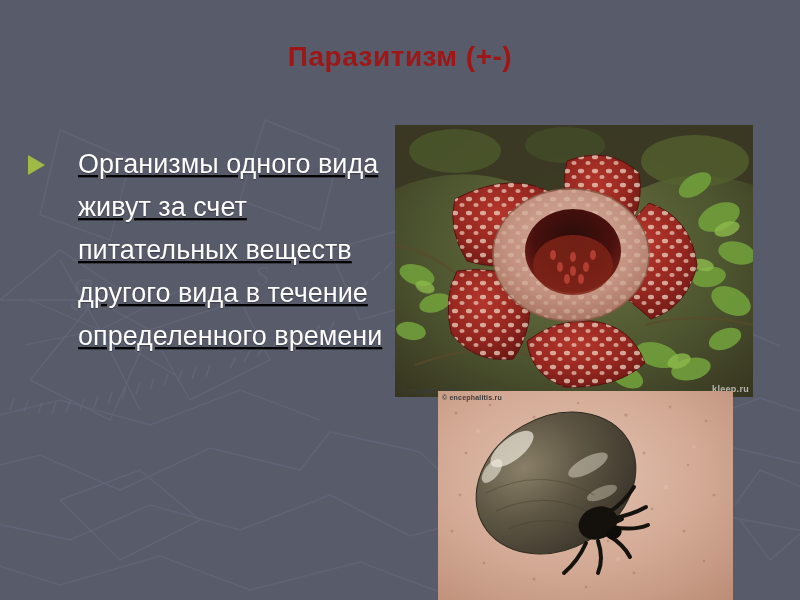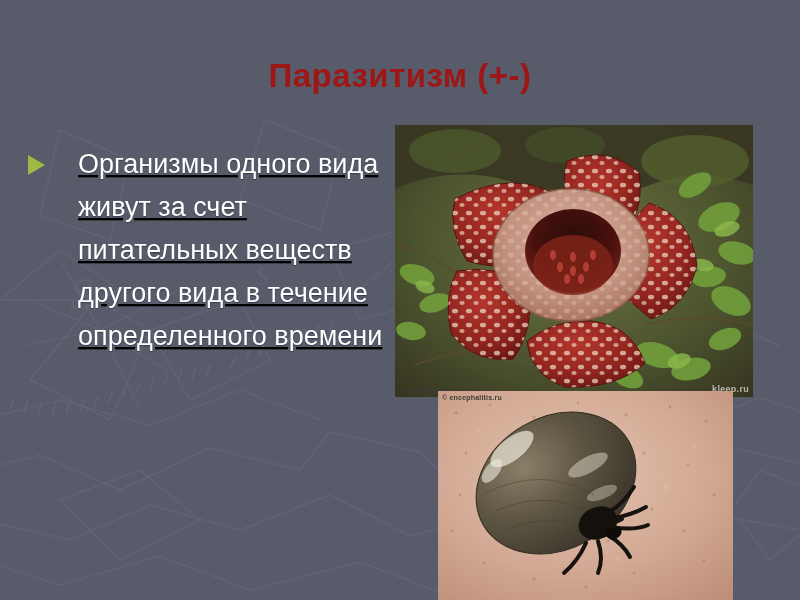--- a/index.html
+++ b/index.html
@@ -20,25 +20,25 @@
   .bg-pattern {
     position: absolute;
     inset: 0;
     pointer-events: none;
     opacity: 1;
   }
 
   .slide-title {
     position: absolute;
     left: 0;
-    top: 52px;
+    top: 33px;
     width: 800px;
     text-align: center;
     color: #9e1616;
-    font-size: 33px;
+    font-size: 28px;
     font-weight: bold;
     letter-spacing: 0.5px;
     line-height: 48px;
     white-space: nowrap;
   }
 
   .body-block {
     position: absolute;
     left: 28px;
     top: 143px;

